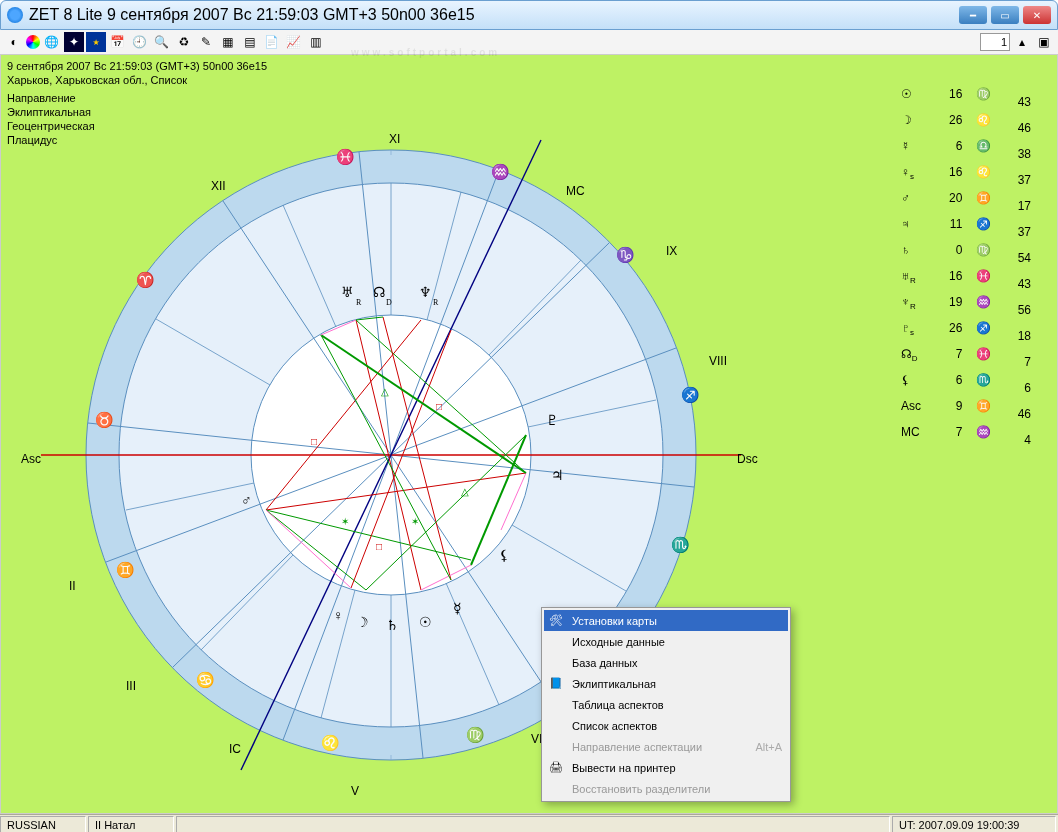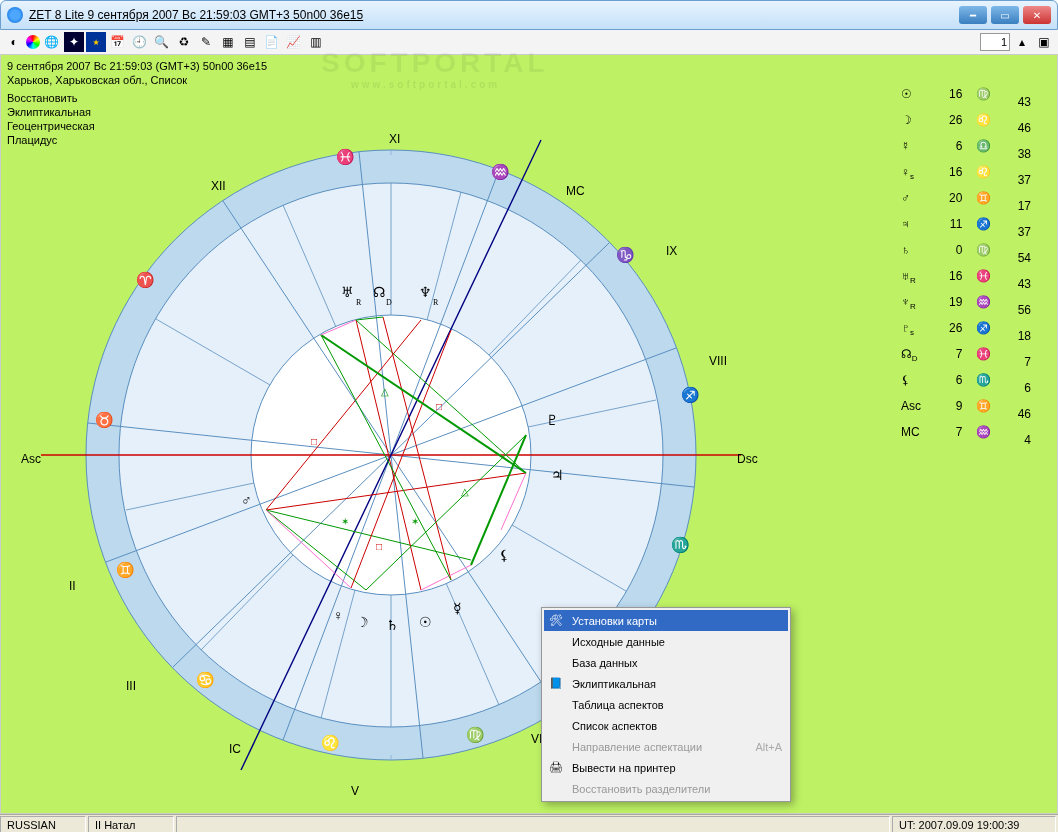--- a/index.html
+++ b/index.html
@@ -1,19 +1,19 @@
 <!DOCTYPE html>
 <html><head>
 <meta charset="utf-8">
 <style>
   html,body{margin:0;padding:0;font-family:Tahoma,Arial,sans-serif;font-size:11px;background:#e8f0f8;}
   .window{position:relative;width:1058px;height:832px;background:#fff;}
   .titlebar{height:28px;background:linear-gradient(to bottom,#e8f4ff,#c4e0f8);display:flex;align-items:center;padding:0 6px;border:1px solid #6a9fd0;border-radius:6px 6px 0 0;}
   .titlebar .icon{width:16px;height:16px;margin-right:6px;background:radial-gradient(circle,#4da6ff 40%,#0066cc 100%);border-radius:50%;}
-  .titlebar .title{flex:1;color:#000;font-size:12px;text-decoration:underline;}
+  .titlebar .title{flex:1;color:#000;font-size:16px;}
   .win-controls{display:flex;gap:4px;}
   .win-btn{width:28px;height:18px;border-radius:3px;display:flex;align-items:center;justify-content:center;font-size:10px;color:#fff;}
   .win-min{background:linear-gradient(#7fb8e8,#3a7fc0);}
   .win-max{background:linear-gradient(#7fb8e8,#3a7fc0);}
   .win-close{background:linear-gradient(#e88,#c33);}
   .toolbar{height:24px;background:#f4f4f4;border-bottom:1px solid #ccc;display:flex;align-items:center;padding:0 4px;gap:2px;}
   .tbtn{width:20px;height:20px;display:flex;align-items:center;justify-content:center;font-size:12px;cursor:default;}
   .toolbar .spacer{flex:1;}
   .toolbar .pageno{width:24px;height:16px;border:1px solid #999;font-size:11px;text-align:right;padding:0 2px;}
   .content{position:relative;height:758px;background:#bef264;display:flex;border:1px solid #ccc;border-top:none;}
@@ -80,27 +80,26 @@
     <div class="tbtn">▣</div>
   </div>
 
   <div class="content">
     <div class="chart-area">
       <div class="info-top">
         <div>9 сентября 2007  Вс  21:59:03 (GMT+3)  50n00  36e15</div>
         <div>Харьков, Харьковская обл., Список</div>
       </div>
       <div class="info-settings">
-        <div>Восстановить</div>
+        <div>Направление</div>
         <div>Эклиптикальная</div>
         <div>Геоцентрическая</div>
         <div>Плацидус</div>
       </div>
       <div class="watermark">
-        <span>SOFTPORTAL</span>
         <span class="sub">www.softportal.com</span>
       </div>
 
       <svg class="natal-svg" width="760" height="730" viewBox="0 0 760 730">
         <g transform="translate(380,370)">
 
           <circle r="305" fill="#bcd9ee" stroke="#5a8fbf" stroke-width="1"></circle>
           <circle r="272" fill="#e6f0fa" stroke="#5a8fbf" stroke-width="1"></circle>
           <circle r="140" fill="#ffffff" stroke="#5a8fbf" stroke-width="1"></circle>
 

